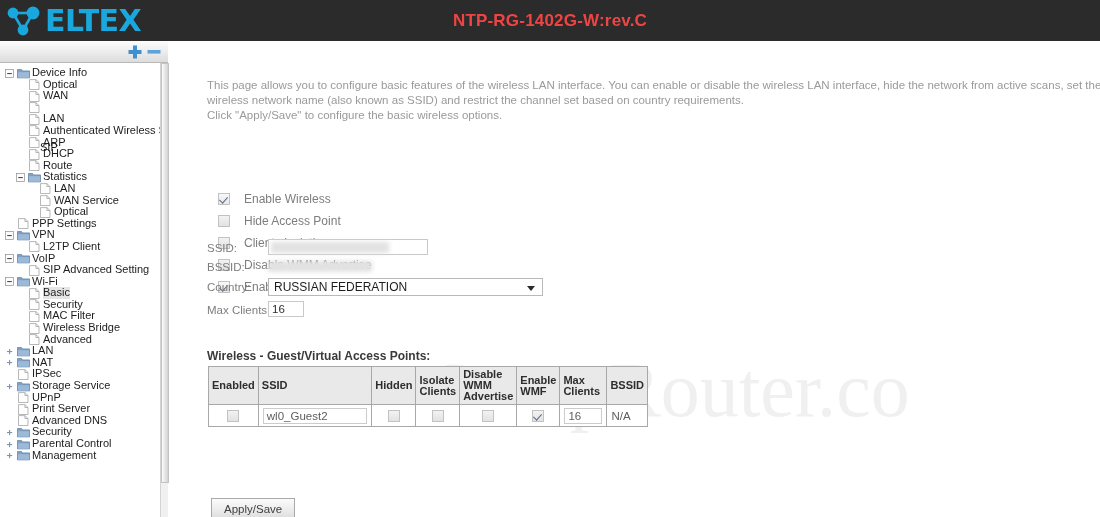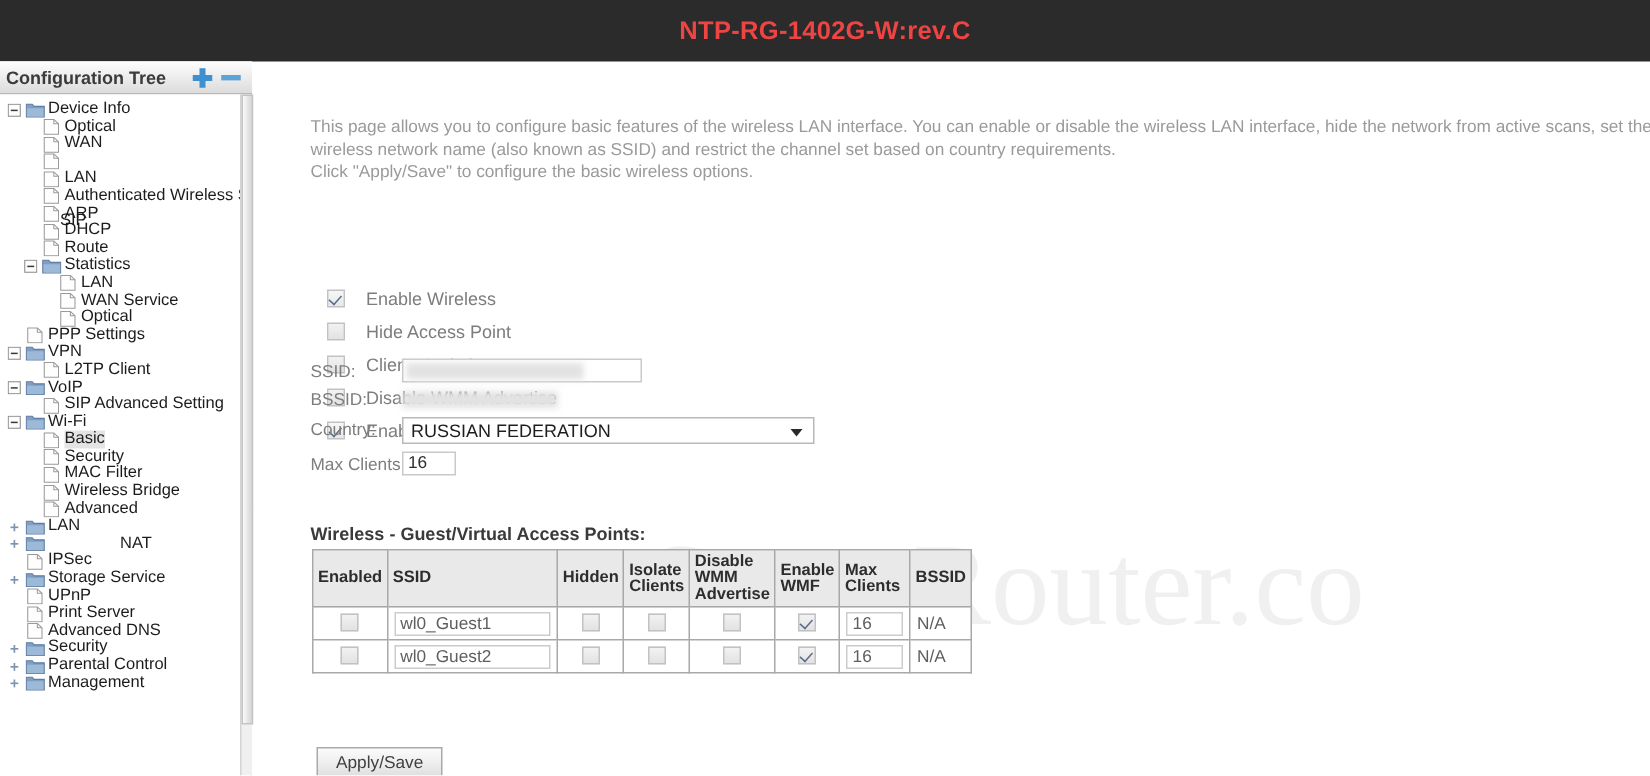--- a/index.html
+++ b/index.html
@@ -206,26 +206,36 @@
     padding: 4px 12px; cursor: pointer;
     font-family: "Liberation Sans", sans-serif;
   }
 </style>
 </head>
 <body>
 
 <div id="app">
 
   <div class="topbar">
+    <div class="logo-wrap">
+      <svg class="logo-mark" viewBox="0 0 40 34">
+        <line x1="9" y1="9" x2="29" y2="9" stroke="#19a8dd" stroke-width="2.6"></line>
+        <line x1="9" y1="9" x2="19" y2="26" stroke="#19a8dd" stroke-width="2.6"></line>
+        <line x1="29" y1="9" x2="19" y2="26" stroke="#19a8dd" stroke-width="2.6"></line>
+        <circle cx="9" cy="9" r="5.4" fill="#19a8dd"></circle>
+        <circle cx="29" cy="9" r="6.4" fill="#19a8dd"></circle>
+        <circle cx="19" cy="26" r="5.4" fill="#19a8dd"></circle>
+      </svg>
+      <span class="logo-text">ELTEX</span>
+    </div>
     <div class="dev-title">NTP-RG-1402G-W:rev.C</div>
   </div>
 
   <div class="leftpanel">
     <div class="cfg-head">
-      <span class="cfg-head-label">Configuration Tree</span>
       <svg class="cfg-btn cfg-plus" viewBox="0 0 14 14">
         <rect x="5" y="0.5" width="4" height="13" fill="#3f90d0"></rect>
         <rect x="0.5" y="5" width="13" height="4" fill="#3f90d0"></rect>
       </svg>
       <svg class="cfg-btn cfg-minus" viewBox="0 0 14 14">
         <rect x="0.5" y="5" width="13" height="3.6" fill="#5ba3d8"></rect>
       </svg>
     </div>
     <div class="tree" id="tree">
         <div class="tnode">
@@ -429,21 +439,21 @@
         </div>
         <div class="tnode">
           <span class="exp" style="left: 5px;"><svg viewBox="0 0 9 9" width="9" height="9">
               <rect x="2.0" y="4.0" width="5.2" height="1.1" fill="#7d93ad"></rect>
               <rect x="4.05" y="2.0" width="1.1" height="5.2" fill="#7d93ad"></rect>
             </svg></span>
           <span class="ico" style="left: 17px;"><svg viewBox="0 0 13 11" width="13" height="11">
               <path d="M0.5,1.5 h4 l1.2,1.4 h6.8 v7 h-12 z" fill="#7f9fc4" stroke="#5f7da3" stroke-width="0.7"></path>
               <path d="M1,4.2 h11 v5.6 h-11 z" fill="#9db9d8"></path>
             </svg></span>
-          <span class="lbl" style="left: 32px; margin-left: 48px;">NAT</span>
+          <span class="lbl" style="left: 32px;">NAT</span>
         </div>
         <div class="tnode">
           <span class="ico" style="left: 17px;"><svg viewBox="0 0 13 11" width="13" height="11">
               <path d="M1.5,0.6 h6.4 l3.1,2.9 v7 h-9.5 z" fill="#fefefe" stroke="#9a9a9a" stroke-width="0.7"></path>
               <path d="M7.9,0.6 v2.9 h3.1" fill="none" stroke="#9a9a9a" stroke-width="0.7"></path>
             </svg></span>
           <span class="lbl" style="left: 32px;">IPSec</span>
         </div>
         <div class="tnode">
           <span class="exp" style="left: 5px;"><svg viewBox="0 0 9 9" width="9" height="9">
@@ -586,34 +596,20 @@
               <th style="width:50px">Disable WMM Advertise</th>
               <th style="width:38px">Enable WMF</th>
               <th style="width:38px">Max Clients</th>
               <th style="width:36px">BSSID</th>
             </tr>
           </thead>
           <tbody>
             <tr>
               <td class="ctr"><span class="tcb"></span></td>
               <td>
-                <span class="cellinput">wl0_Guest1</span>
-              </td>
-              <td class="ctr"><span class="tcb"></span></td>
-              <td class="ctr"><span class="tcb"></span></td>
-              <td class="ctr"><span class="tcb"></span></td>
-              <td class="ctr"><span class="tcb on"></span></td>
-              <td>
-                <span class="cellinput num">16</span>
-              </td>
-              <td><span>N/A</span></td>
-            </tr>
-            <tr>
-              <td class="ctr"><span class="tcb"></span></td>
-              <td>
                 <span class="cellinput">wl0_Guest2</span>
               </td>
               <td class="ctr"><span class="tcb"></span></td>
               <td class="ctr"><span class="tcb"></span></td>
               <td class="ctr"><span class="tcb"></span></td>
               <td class="ctr"><span class="tcb on"></span></td>
               <td>
                 <span class="cellinput num">16</span>
               </td>
               <td><span>N/A</span></td>

